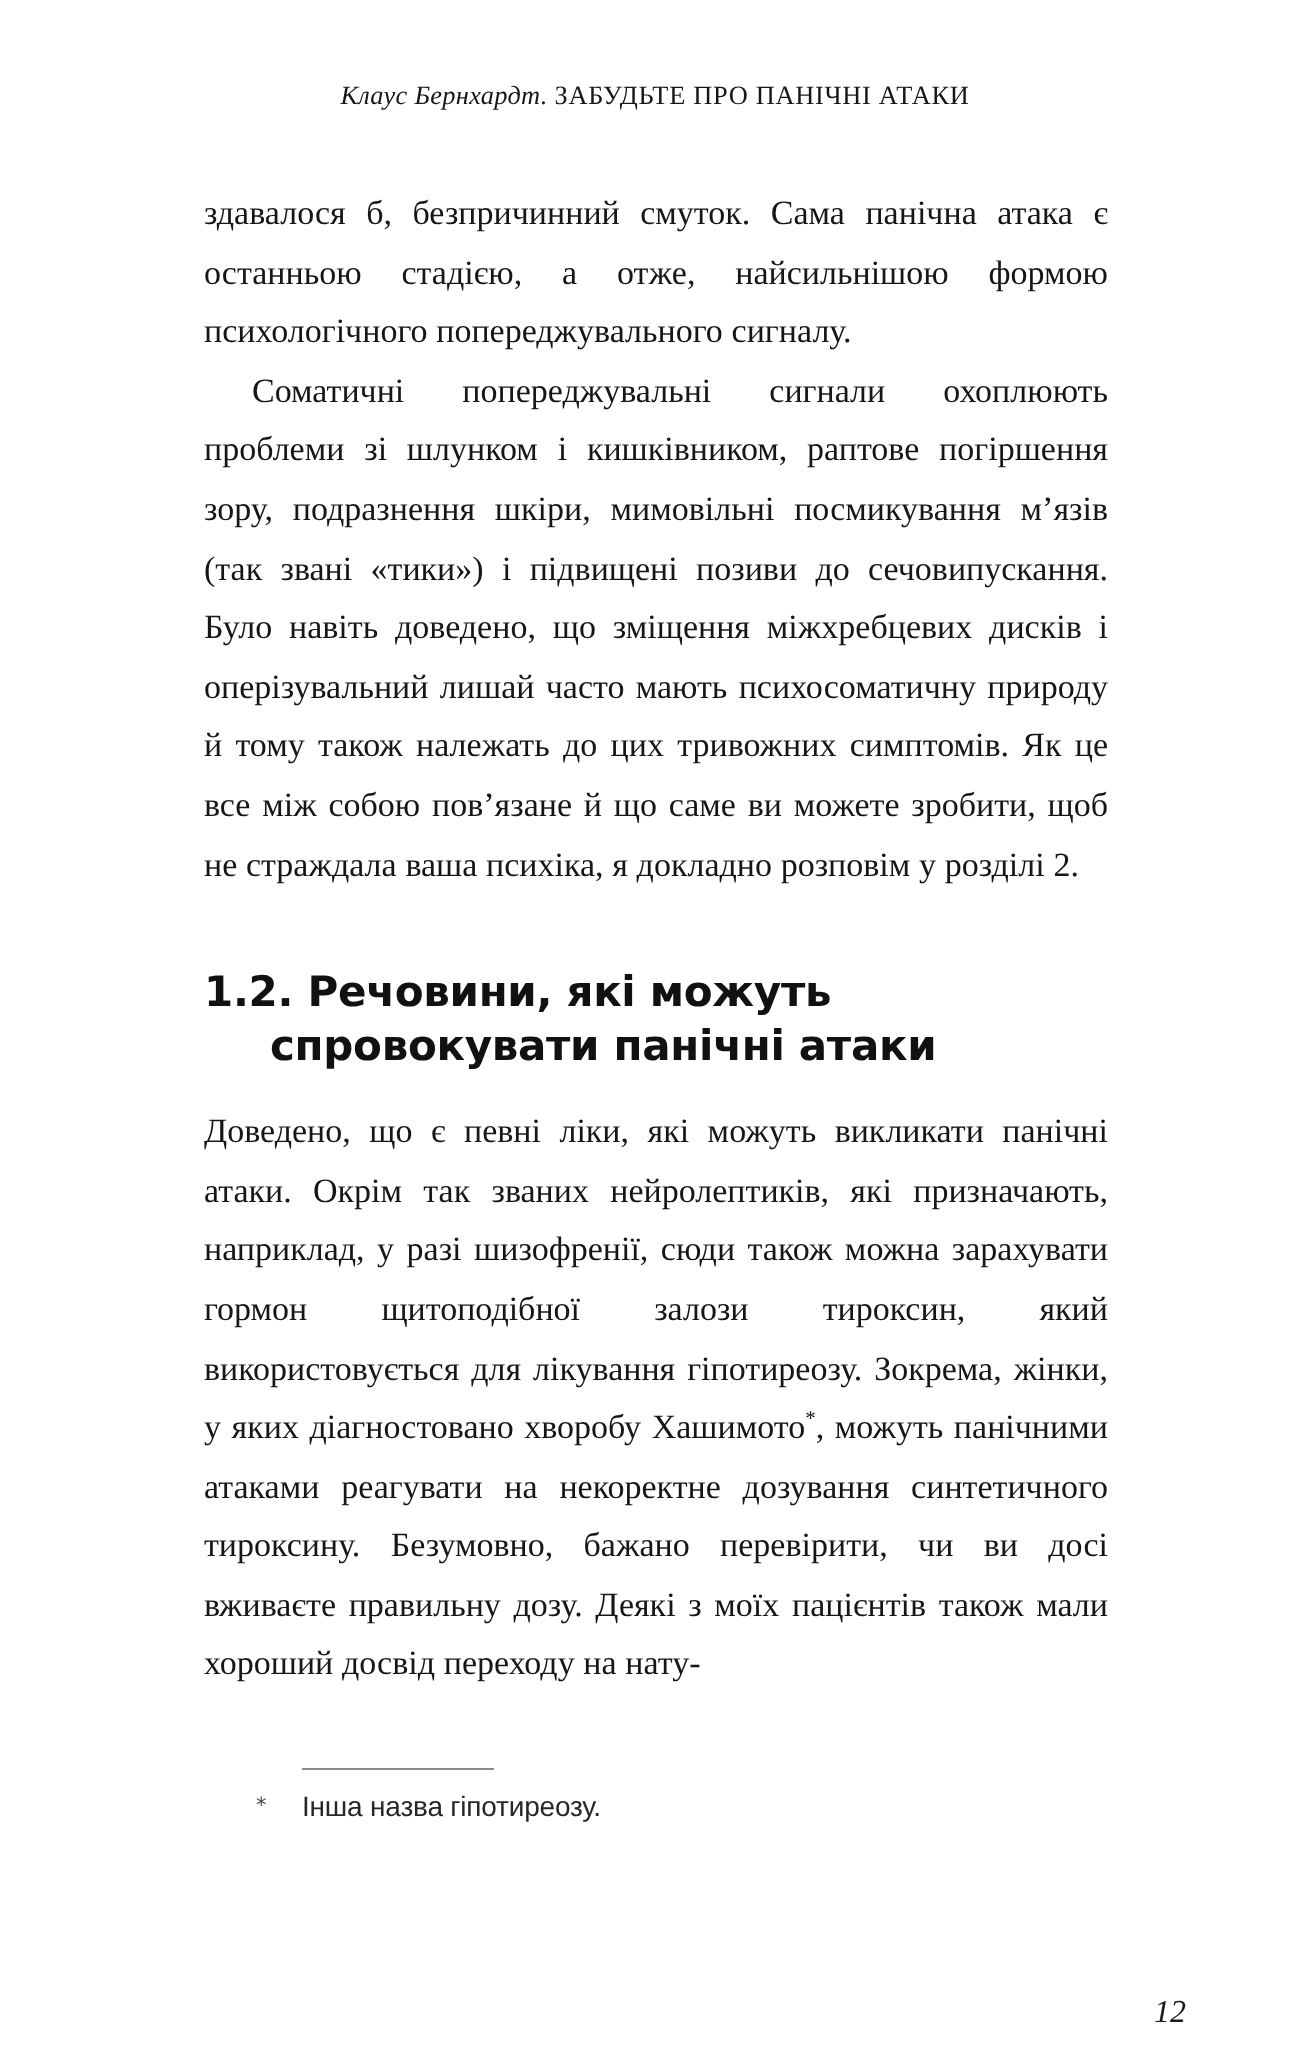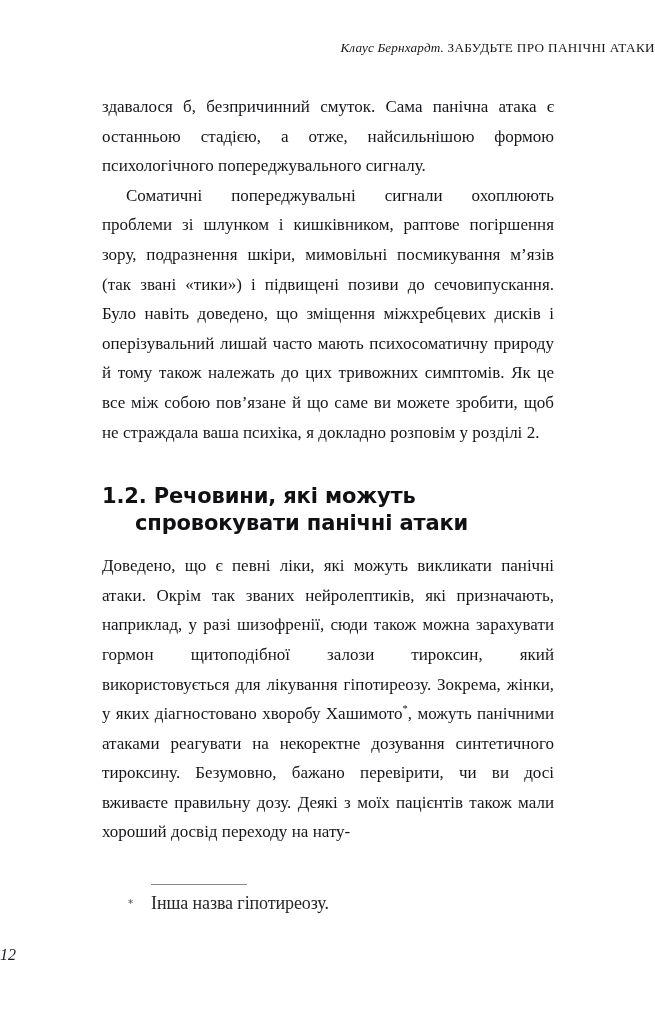--- a/index.html
+++ b/index.html
@@ -23,21 +23,21 @@
     inset: 0;
     background: #ffffff;
   }
 
   
   .running-header {
     position: absolute;
     top: 40px;
     left: 0;
     width: 655px;
-    text-align: right;
+    text-align: center;
     font-size: 13.2px;
     line-height: 16px;
     color: #16161a;
     letter-spacing: 0.15px;
     white-space: nowrap;
   }
   .running-header .author {
     font-style: italic;
     font-family: "Liberation Serif", "DejaVu Serif", serif;
   }
@@ -110,34 +110,34 @@
     width: 49px;
     flex: 0 0 49px;
     font-family: "DejaVu Sans", "Liberation Sans", sans-serif;
     font-size: 10.5px;
     line-height: 18px;
     color: #4a4a50;
     padding-left: 26px;
     box-sizing: border-box;
   }
   .footnote-text {
-    font-family: Liberation Serif, serif;
-    font-size: 18px;
+    font-family: Liberation Sans, sans-serif;
+    font-size: 14px;
     line-height: 18px;
     color: #27272b;
     letter-spacing: -0.1px;
   }
 
   
   .folio {
     position: absolute;
-    top: 946px;
+    top: 998px;
     left: 0;
     width: 593px;
-    text-align: left;
+    text-align: right;
     font-size: 16px;
     font-style: italic;
     color: #1a1a1f;
   }
 </style>
 </head>
 <body>
 
 <div class="page">
 

